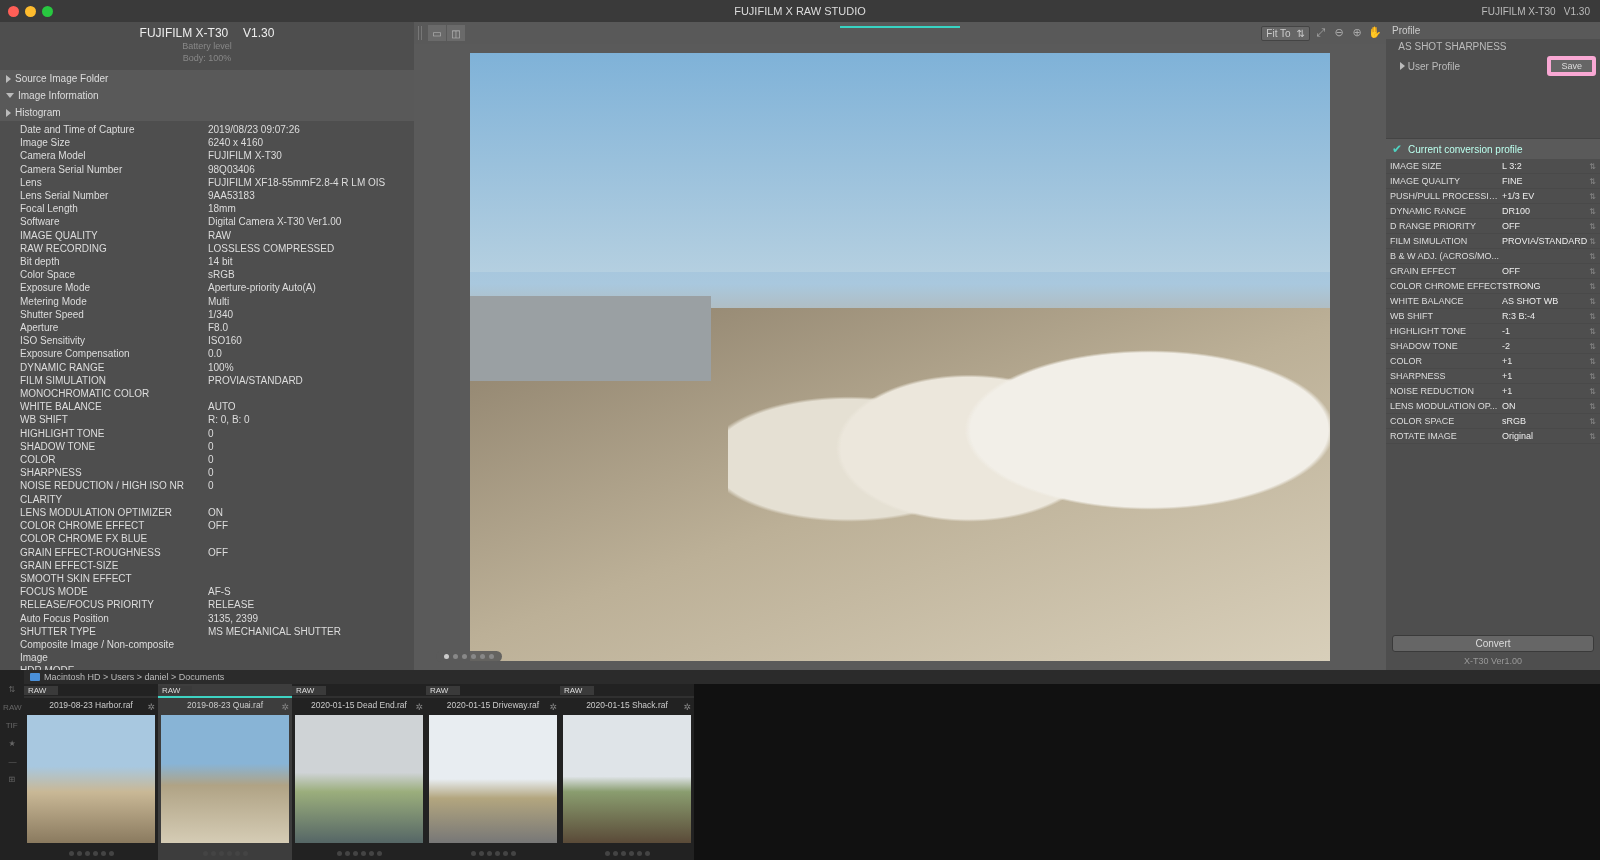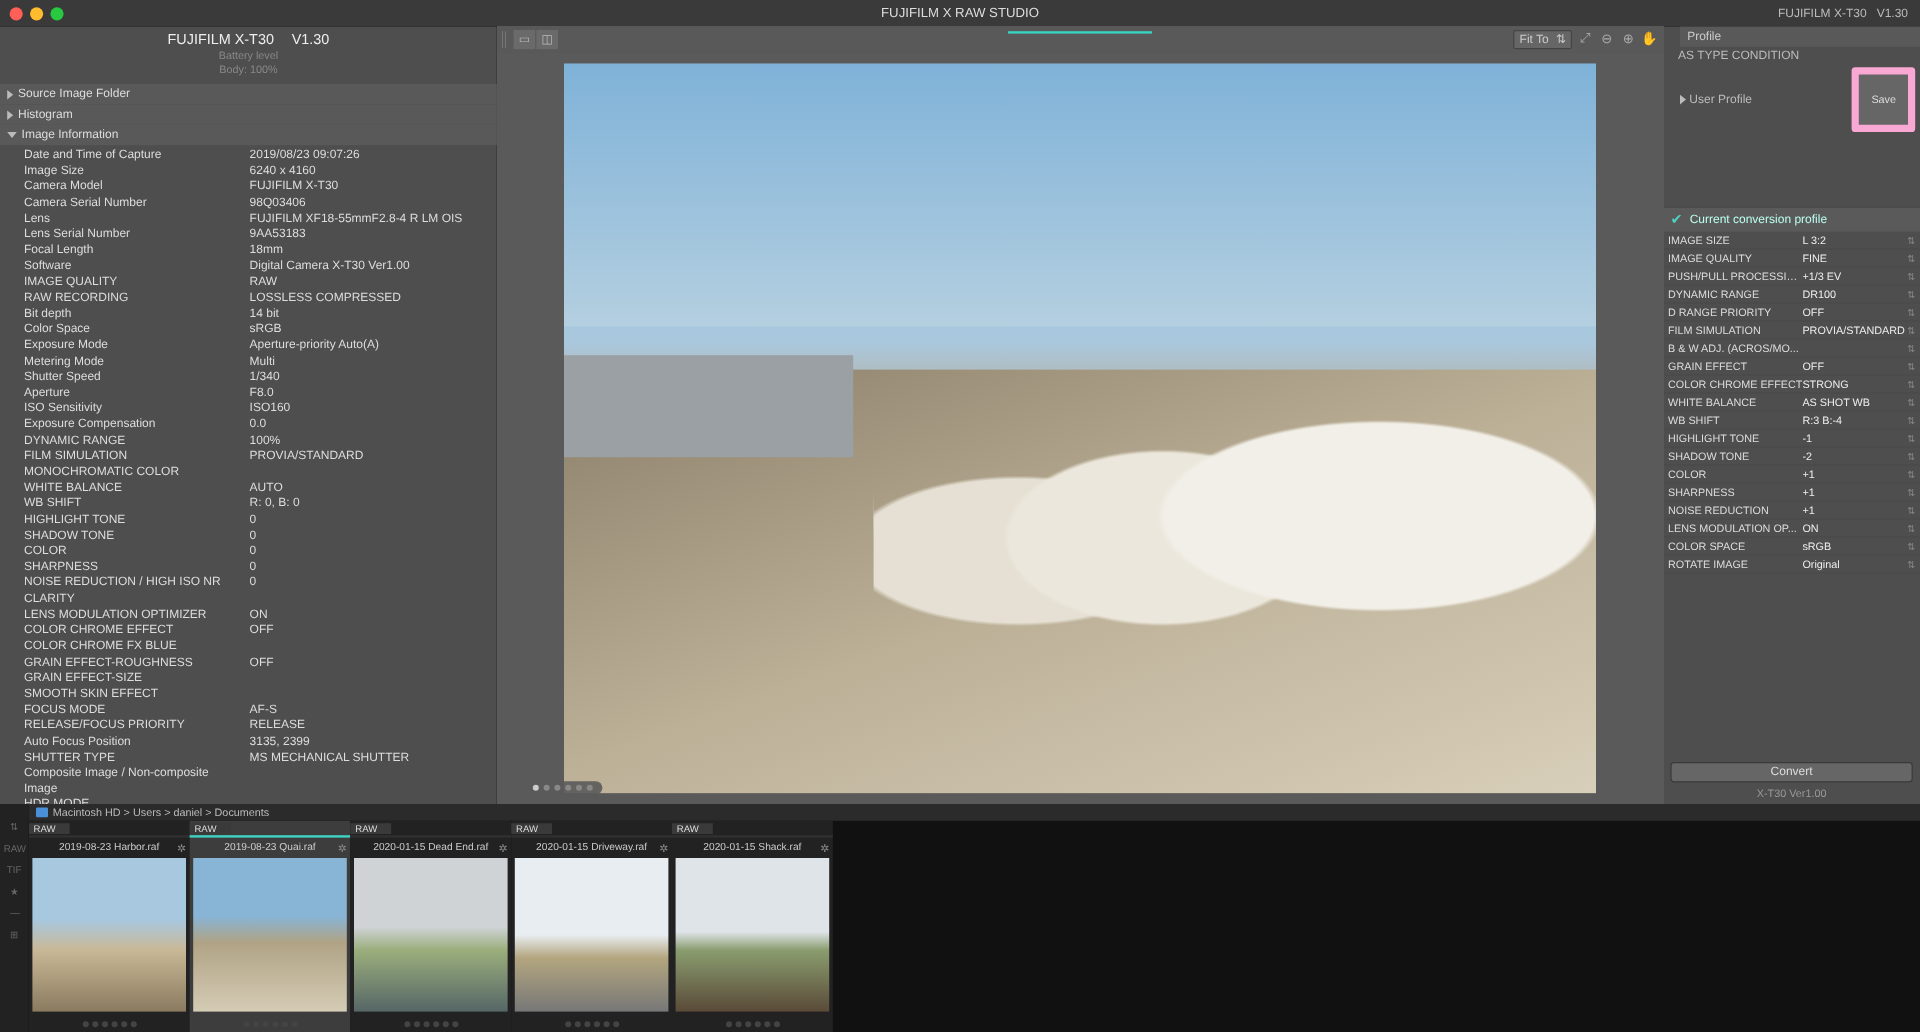--- a/index.html
+++ b/index.html
@@ -52,24 +52,24 @@
   radial-gradient(ellipse at 40% 55%, #ece7dc 0%, #ece7dc 25%, transparent 26%),
   radial-gradient(ellipse at 20% 58%, #e5e0d3 0%, #e5e0d3 20%, transparent 21%);
 }
 .photo .bldg{position:absolute; left:0; bottom:46%; width:28%; height:14%; background:#9aa0a3;}
 .dotbar { position: absolute; bottom: 8px; left: 22px; background: rgba(90,90,90,.9); border-radius: 8px; padding: 3px 8px; display:flex; gap:4px;}
 .dotbar span{width:5px;height:5px;border-radius:50%;background:#888;}
 .dotbar span.on{background:#ccc;}
 .loading{position:absolute;top:4px;left:50%;transform:translateX(-50%);width:120px;height:2px;background:#38d3c3;}
 
 
-.right-head { background: #595959; font-size: 10px; color: #ccc; padding: 3px 6px; margin-left: 14px; }
+.right-head { background: #595959; font-size: 10px; color: #ccc; padding: 3px 6px; }
 .right-row { display: flex; align-items: center; font-size: 10px; padding: 2px 4px 2px 14px; }
 .right-row.idt { padding-left: 4px; }
-.right-row .save { background: #666; border: 6px solid #f9a8d4; border-radius: 3px; padding: 16px 10px; font-size: 9px; color: #ddd; margin-left: auto; }
+.right-row .save { background: #666; border: 4px solid #f9a8d4; border-radius: 3px; padding: 1px 10px; font-size: 9px; color: #ddd; margin-left: auto; }
 .prof-list { flex: 0 0 60px; }
 .conv-head { background: #5a5a5a; font-size: 10px; color: #bfe; padding: 3px 6px; display:flex; align-items:center; gap:6px; border-top:1px solid #444;}
 .conv-head .chk{ color:#4fd3c2; font-size:12px;}
 .settings { flex: 1; overflow: auto; }
 .settings .srow { display: flex; align-items: center; font-size: 9px; color: #ddd; padding: 2px 4px; border-bottom: 1px solid #494949; }
 .settings .srow .sk { width: 112px; white-space: nowrap; overflow: hidden; text-overflow: ellipsis; }
 .settings .srow .sv { flex: 1; color: #eee; }
 .settings .srow .dd { color: #888; font-size: 8px; }
 .convert-btn { margin: 4px 6px 2px; background: #666; border: 1px solid #3a3a3a; border-radius: 3px; text-align: center; font-size: 10px; padding: 2px 0; color: #ddd; }
 .right-foot { text-align: center; font-size: 9px; color: #999; padding: 2px 0 4px; }
@@ -122,26 +122,26 @@
       <span class="model">FUJIFILM X-T30</span>
       <span class="ver">V1.30</span>
       <div class="device-sub">Battery level</div>
       <div class="device-sub">Body: 100%</div>
     </div>
     <div class="section-head">
       <span class="tri right"></span>
       <span>Source Image Folder</span>
     </div>
     <div class="section-head">
+      <span class="tri down"></span>
+      <span>Image Information</span>
+    </div>
+    <div class="section-head">
       <span class="tri right"></span>
       <span>Histogram</span>
-    </div>
-    <div class="section-head">
-      <span class="tri down"></span>
-      <span>Image Information</span>
     </div>
     <div class="info-table" id="info-tbl">
         <div class="row">
           <span class="k">Date and Time of Capture</span>
           <span class="v">2019/08/23 09:07:26</span>
         </div>
         <div class="row">
           <span class="k">Image Size</span>
           <span class="v">6240 x 4160</span>
         </div>
@@ -336,21 +336,21 @@
           <span></span>
           <span></span>
           <span></span>
       </div>
     </div>
   </div>
 
   <div class="right-pane">
     <div class="right-head">Profile</div>
     <div class="right-row idt">
-      &nbsp;&nbsp;&nbsp;<span>AS TYPE CONDITION</span>
+      &nbsp;&nbsp;&nbsp;<span>AS SHOT SHARPNESS</span>
     </div>
     <div class="right-row">
       <span class="tri right"></span>&nbsp;
       <span>User Profile</span>
       <span class="save">Save</span>
     </div>
     <div class="prof-list"></div>
     <div class="conv-head">
       <span class="chk">✔</span>
       <span>Current conversion profile</span>

